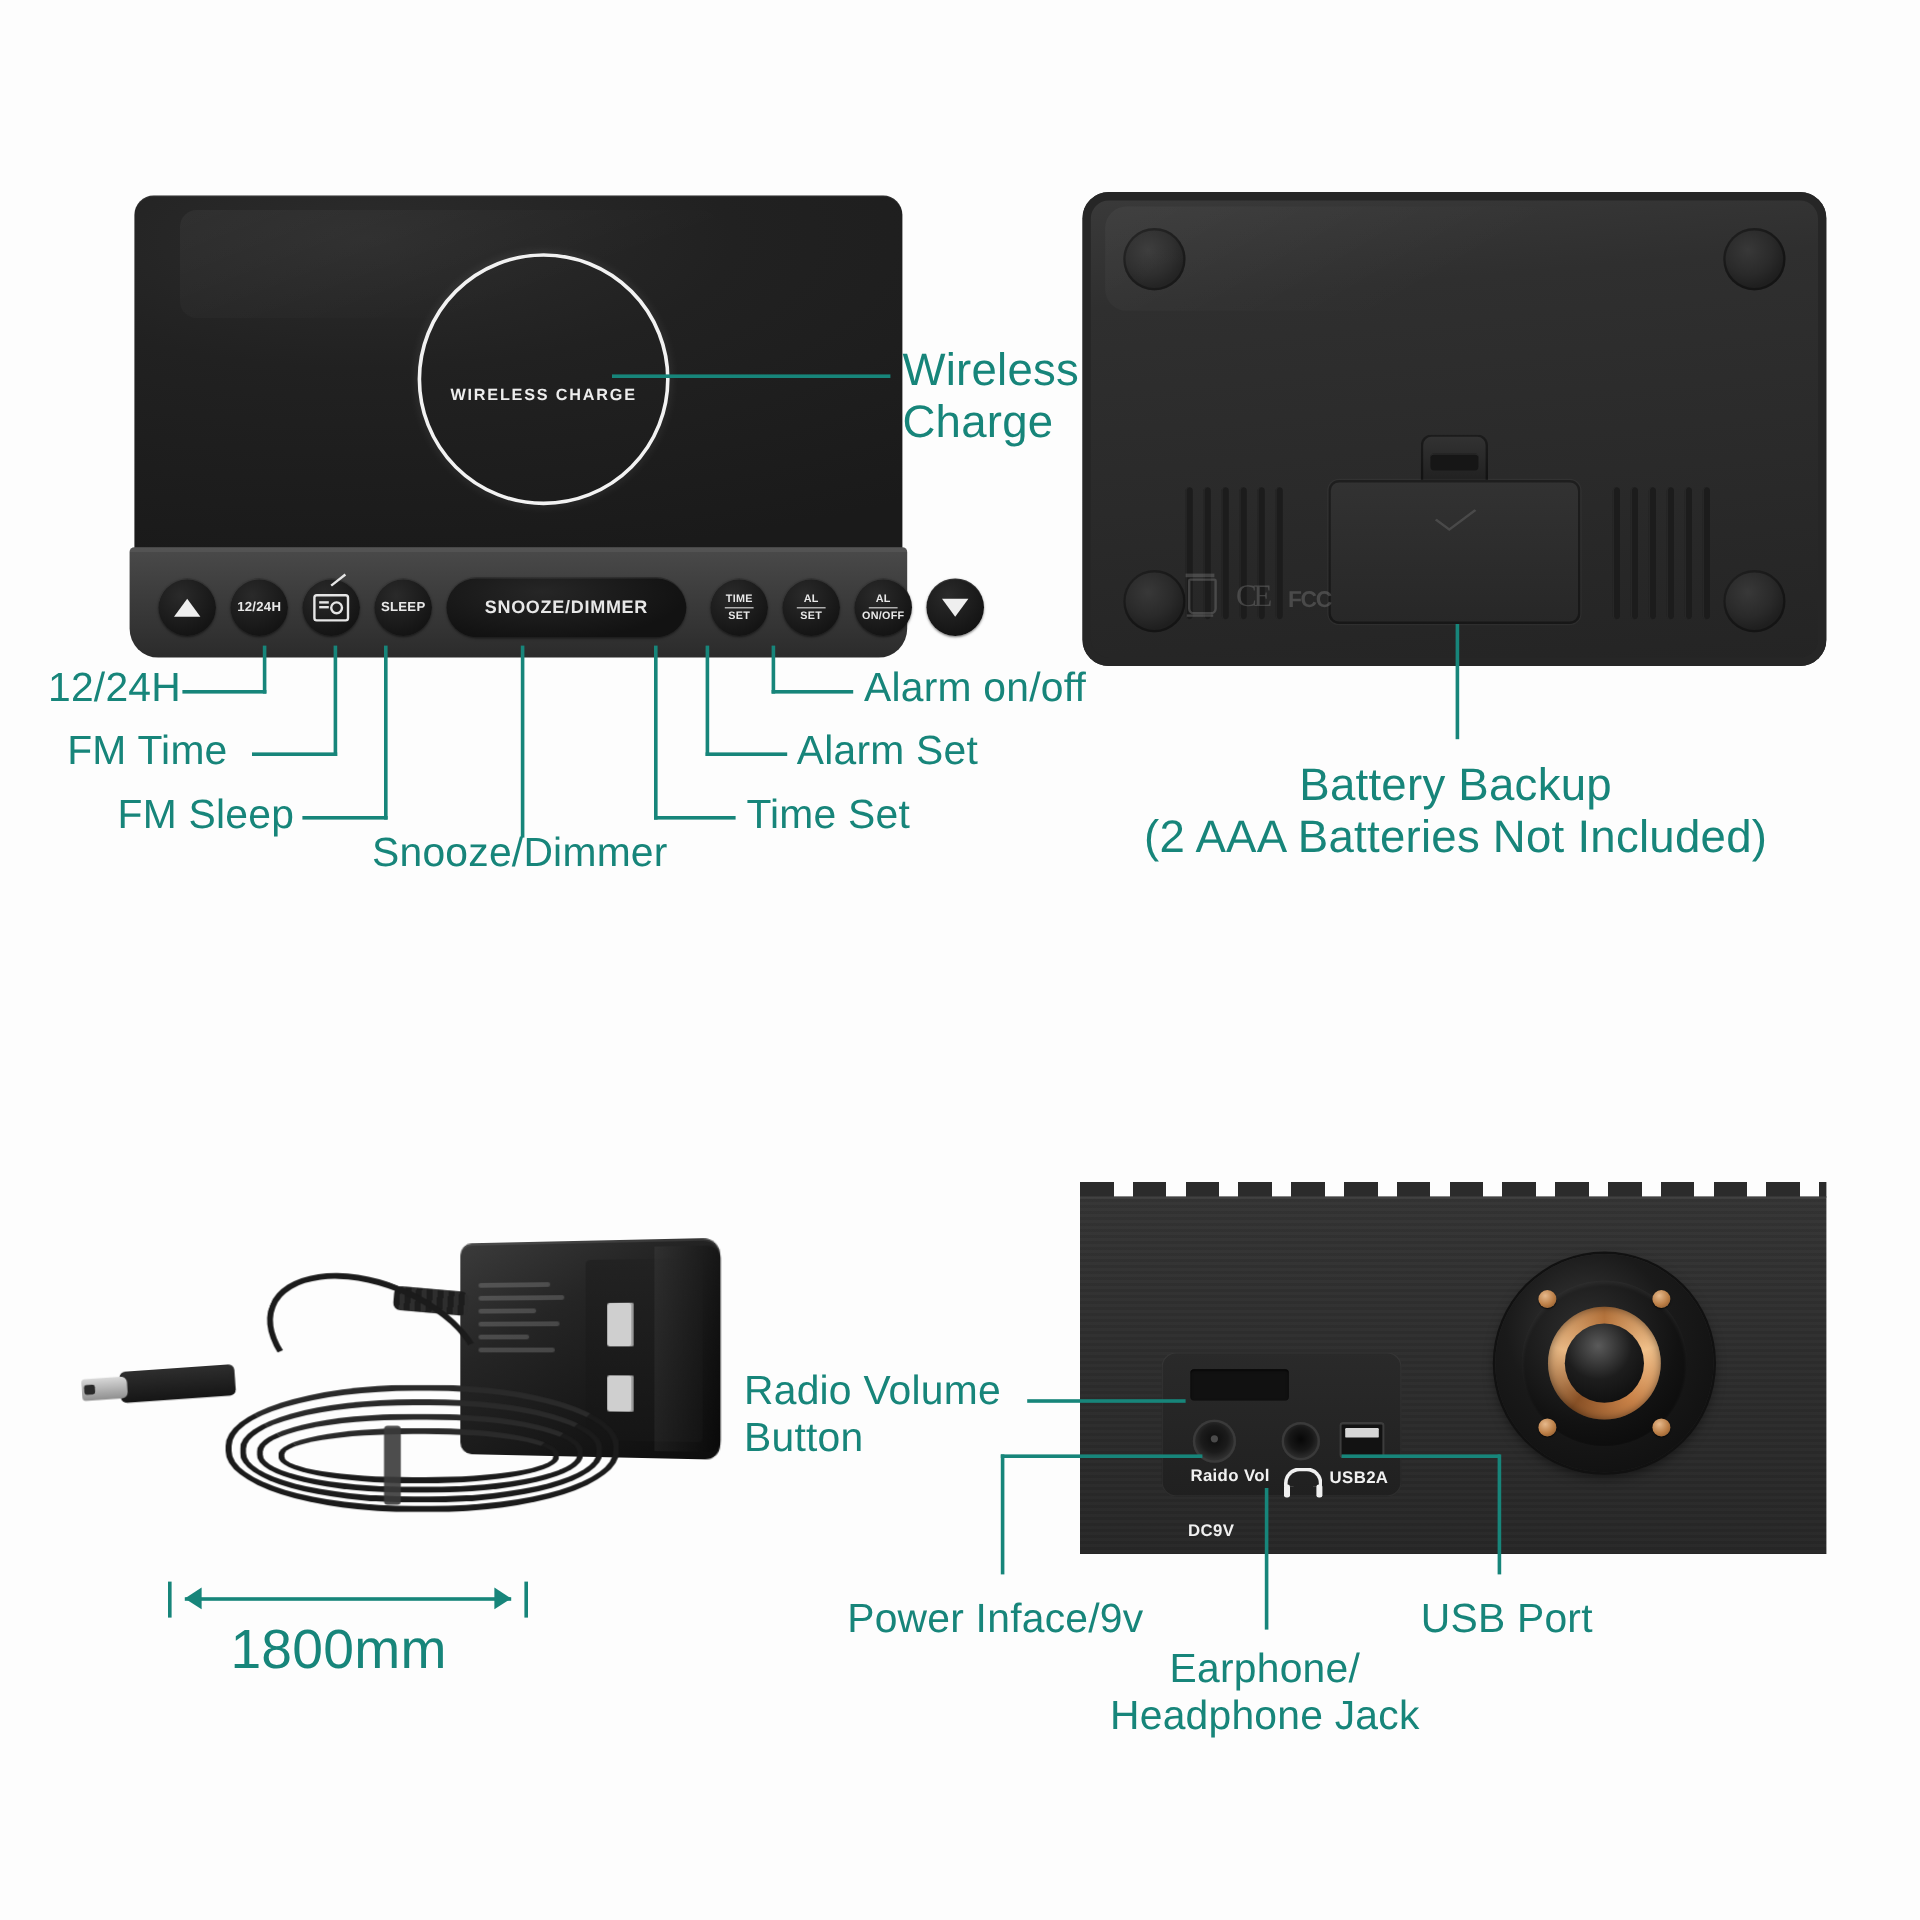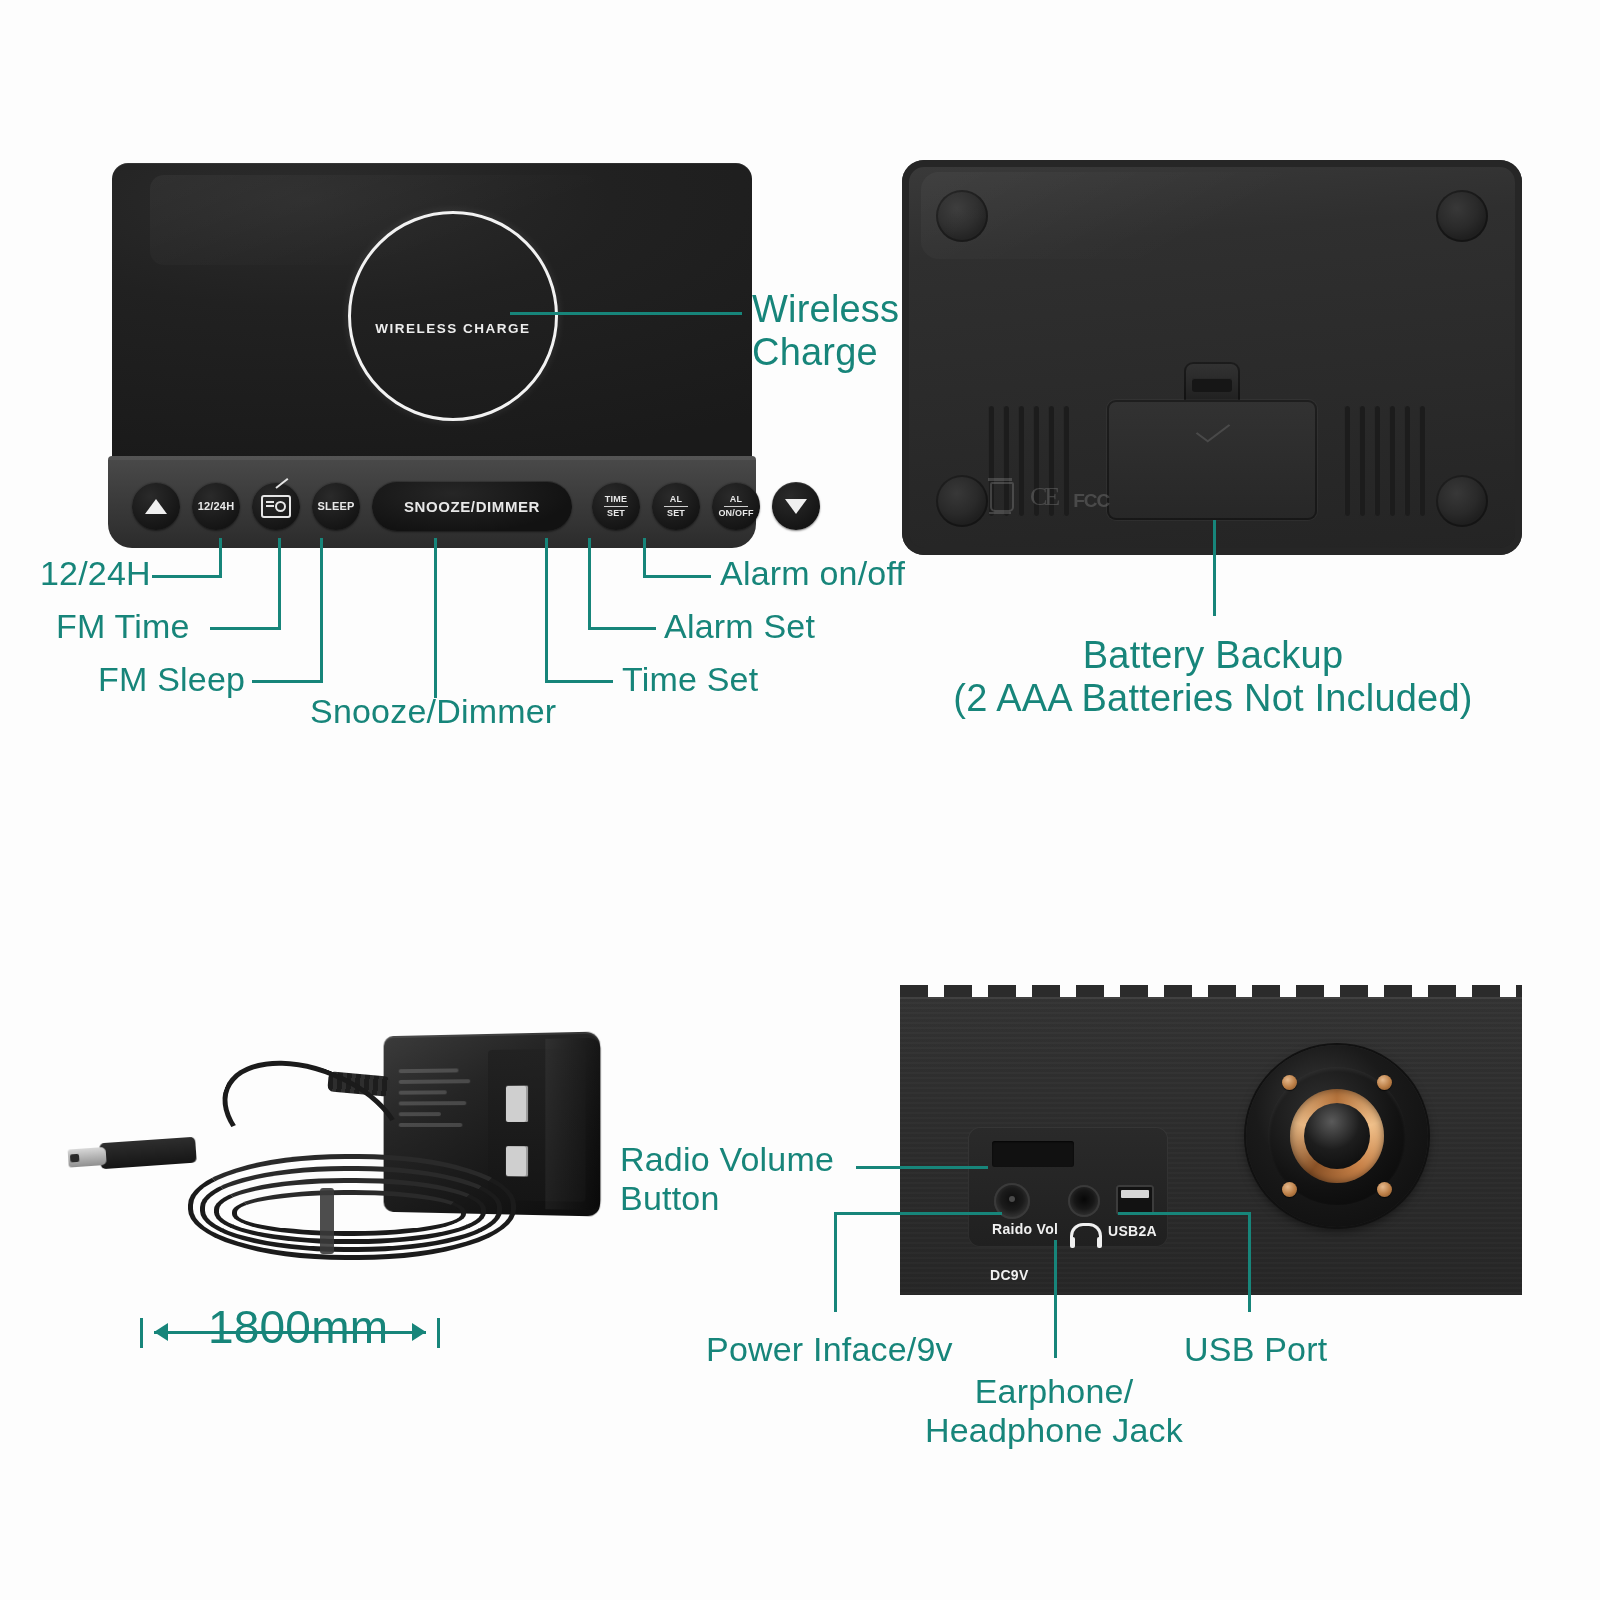--- a/index.html
+++ b/index.html
@@ -460,21 +460,21 @@
     <div class="plug"></div>
   </div>
 
   <div class="abs" id="dim">
     <div class="dim-cap" style="left:0;"></div>
     <div class="dim-cap" style="right:0;"></div>
     <div class="dim-line"></div>
     <div class="arrowhead" style="left:14px;border-right:14px solid #17857a;"></div>
     <div class="arrowhead" style="right:14px;border-left:14px solid #17857a;"></div>
   </div>
-  <div class="callout" style="left:192px;top:1301px;font-size:46px;margin-left:16px;">1800mm</div>
+  <div class="callout" style="left:192px;top:1348px;font-size:46px;">1800mm</div>
 
   <div class="abs" id="unit-rear">
     <div class="rear-notch"></div>
     <div class="rear-body">
 
       <div class="io-plate">
         <div class="vol-slot"></div>
         <span class="io-txt" style="left:24px;top:46px;margin-top:48px;">Raido Vol</span>
 
         <div class="dc-jack"></div>

